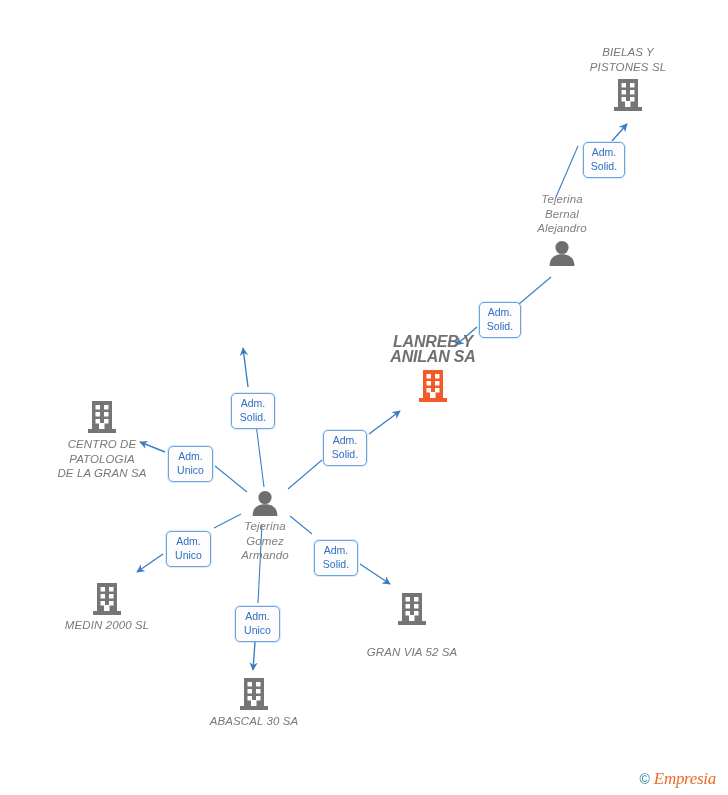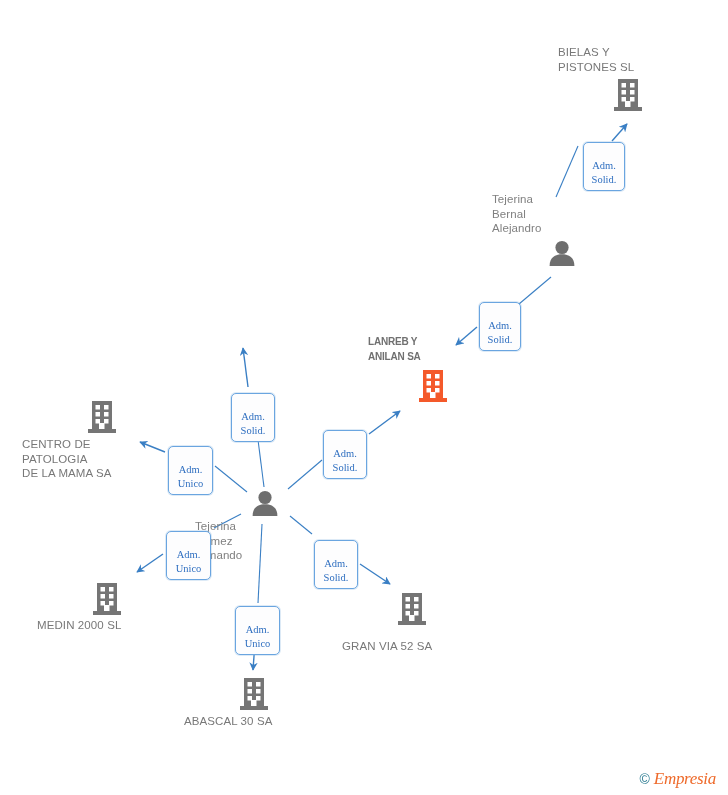--- a/index.html
+++ b/index.html
@@ -6,48 +6,47 @@
   body{
     width:728px;height:795px;
     background:#ffffff;
     font-family:"Liberation Sans","DejaVu Sans",sans-serif;
     position:relative;
     overflow:hidden;
   }
   #graph{position:absolute;left:0;top:0;width:728px;height:795px;}
   svg.edges{position:absolute;left:0;top:0;width:728px;height:795px;pointer-events:none;}
 
-  .node{position:absolute;text-align:left;}
+  .node{position:absolute;text-align:center;font-style:italic;}
 
   .node-label{
     color:#808080;
     font-size:11.5px;
     line-height:14.5px;
     white-space:pre;
     letter-spacing:0.1px;
   }
   .node-label.company{color:#787878;}
-  .node-label.highlight{color:#707070;font-weight:bold;font-size:10px;letter-spacing:-0.2px;}
+  .node-label.highlight{color:#707070;font-weight:bold;font-size:16px;letter-spacing:-0.2px;}
 
   .icon-wrap{display:flex;justify-content:center;align-items:center;}
 
   .edge-label{
     position:absolute;
     border:1px solid #6aa5e0;
     background:#fdfdfe;
     border-radius:5px;
     color:#2f6fc0;
     font-size:10.5px;
     line-height:13.5px;
     text-align:center;
-    padding:16px 5px 4px 5px;
+    padding:3px 5px 4px 5px;
     box-sizing:border-box;
     white-space:pre;
     box-shadow:0 0 0 1px rgba(120,170,220,0.25);
-    font-family:Liberation Serif, serif;
   }
 
   .watermark{
     position:absolute;
     right:12px;bottom:6px;
     display:flex;align-items:center;gap:4px;
     font-size:15px;
   }
   .wm-c{color:#2e7d92;font-size:14px;}
   .wm-text{
@@ -154,21 +153,21 @@
         <rect x="18" y="5" width="4.5" height="4.5" fill="#ffffff"></rect>
         <rect x="9.5" y="12" width="4.5" height="4.5" fill="#ffffff"></rect>
         <rect x="18" y="12" width="4.5" height="4.5" fill="#ffffff"></rect>
         <rect x="9.5" y="19" width="4.5" height="4.5" fill="#ffffff"></rect>
         <rect x="18" y="19" width="4.5" height="4.5" fill="#ffffff"></rect>
         <rect x="13" y="23" width="5.5" height="6" fill="#ffffff"></rect>
       </svg>
     </div>
     <div class="node-label company" style="margin-top:3px;">CENTRO DE
 PATOLOGIA
-DE LA MAMA SA</div>
+DE LA GRAN SA</div>
   </div>
 
   <div class="node" style="left:195px;top:490px;width:140px;">
     <div class="icon-wrap">
       <svg width="28" height="26" viewBox="0 0 28 26" xmlns="http://www.w3.org/2000/svg">
         <circle cx="14" cy="7.5" r="6.6" fill="#6e6e6e"></circle>
         <path d="M1.6 26 C1.6 17.5 7 14.2 14 14.2 C21 14.2 26.4 17.5 26.4 26 Z" fill="#6e6e6e"></path>
       </svg>
     </div>
     <div class="node-label" style="margin-top:3px;">Tejerina
@@ -217,21 +216,21 @@
         <rect x="2" y="29" width="28" height="4" fill="#757575"></rect>
         <rect x="9.5" y="5" width="4.5" height="4.5" fill="#ffffff"></rect>
         <rect x="18" y="5" width="4.5" height="4.5" fill="#ffffff"></rect>
         <rect x="9.5" y="12" width="4.5" height="4.5" fill="#ffffff"></rect>
         <rect x="18" y="12" width="4.5" height="4.5" fill="#ffffff"></rect>
         <rect x="9.5" y="19" width="4.5" height="4.5" fill="#ffffff"></rect>
         <rect x="18" y="19" width="4.5" height="4.5" fill="#ffffff"></rect>
         <rect x="13" y="23" width="5.5" height="6" fill="#ffffff"></rect>
       </svg>
     </div>
-    <div class="node-label company" style="margin-top:13px;">GRAN VIA 52 SA</div>
+    <div class="node-label company" style="margin-top:19px;">GRAN VIA 52 SA</div>
   </div>
 
   <div class="edge-label" style="left:583px;top:142px;width:42px;">Adm.
 Solid.</div>
   <div class="edge-label" style="left:479px;top:302px;width:42px;">Adm.
 Solid.</div>
   <div class="edge-label" style="left:323px;top:430px;width:44px;">Adm.
 Solid.</div>
   <div class="edge-label" style="left:231px;top:393px;width:44px;">Adm.
 Solid.</div>

